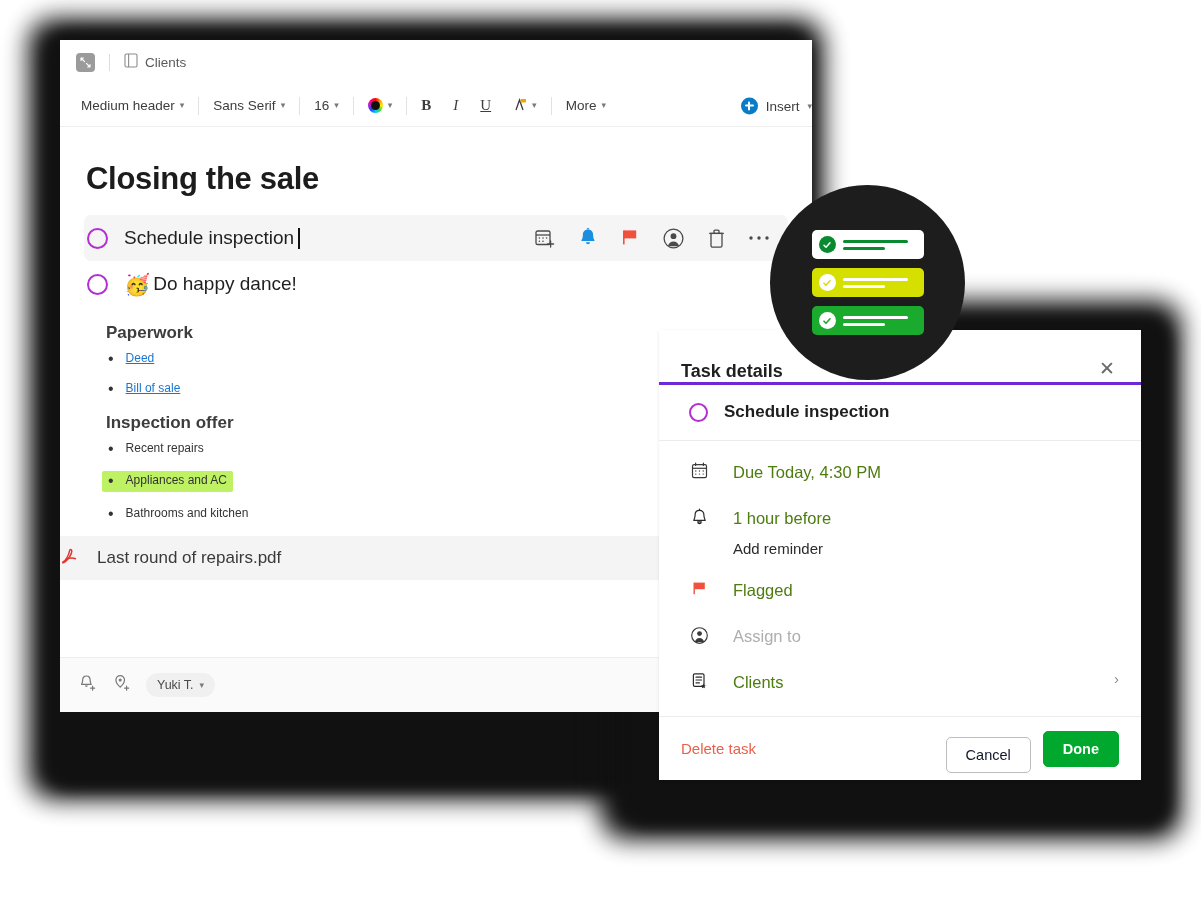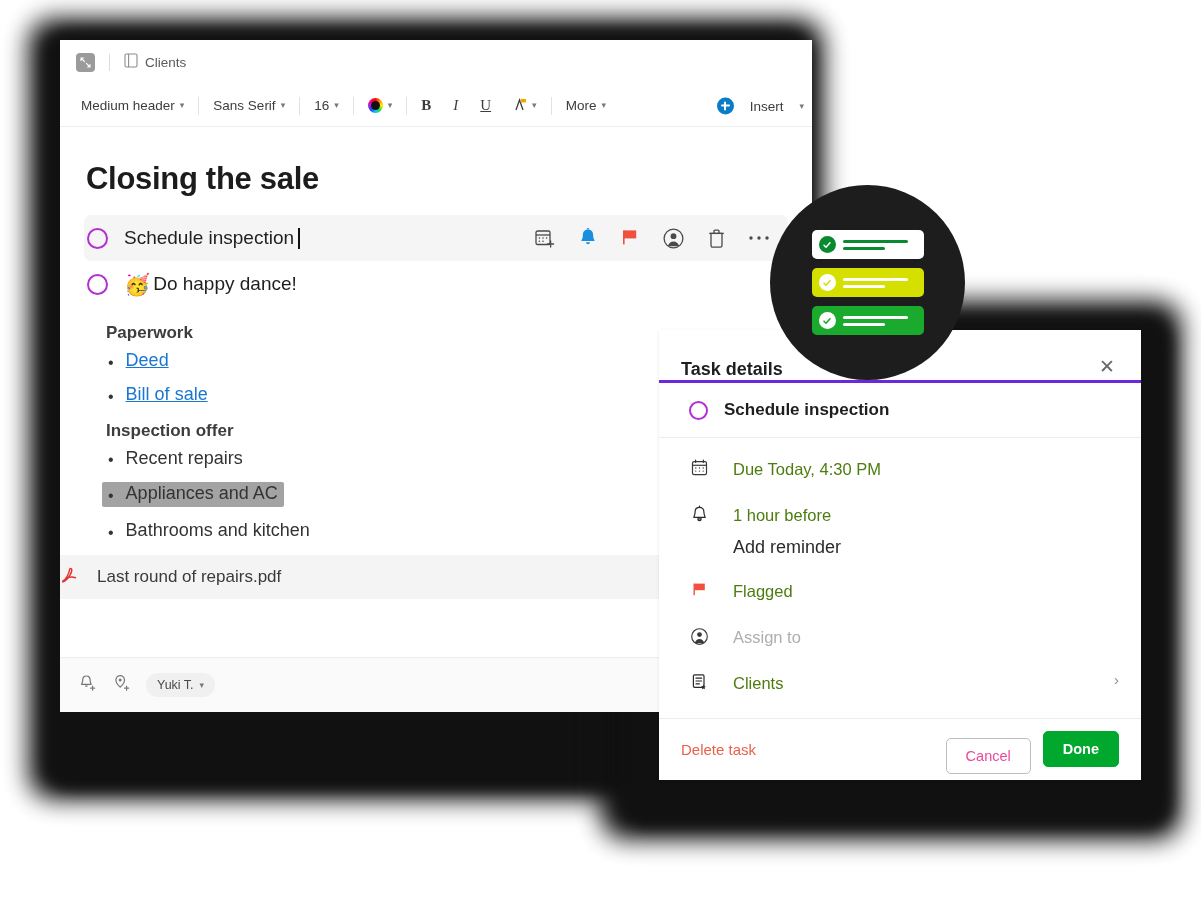--- a/index.html
+++ b/index.html
@@ -69,22 +69,22 @@
     background: conic-gradient(#ff0000,#ff9900,#ffee00,#33dd33,#00ccff,#2244ff,#aa22dd,#ff0077,#ff0000);
     display: flex; align-items: center; justify-content: center;
   }
   .color-swatch::after {
     content: ""; width: 9px; height: 9px; border-radius: 50%; background: #111;
   }
   .fmt-b { font-weight: bold; font-size: 15px; font-family: "Liberation Serif", serif; }
   .fmt-i { font-style: italic; font-size: 15px; font-family: "Liberation Serif", serif; }
   .fmt-u { text-decoration: underline; font-size: 15px; font-family: "Liberation Serif", serif; }
   .insert-btn {
-    position: absolute; right: 8px; top: 50%; transform: translateY(-50%);
-    display: flex; align-items: center; gap: 16px; cursor: pointer; justify-content: center;
+    position: absolute; right: 0; top: 50%; transform: translateY(-50%);
+    display: flex; align-items: center; gap: 8px; cursor: pointer; justify-content: center;
   }
   .plus-circle {
     width: 17px; height: 17px; border-radius: 50%; background: #0a7cc7;
     position: relative;
   }
   .plus-circle::before, .plus-circle::after {
     content: ""; position: absolute; background: #fff; border-radius: 1px;
   }
   .plus-circle::before { left: 4px; top: 7.6px; width: 9px; height: 1.8px; }
   .plus-circle::after  { top: 4px; left: 7.6px; height: 9px; width: 1.8px; }
@@ -130,30 +130,30 @@
   .row-actions .ic { cursor: pointer; display: flex; }
 
   .emoji { font-size: 21px; line-height: 1; }
 
   .sec-head {
     font-size: 17px; font-weight: 700; color: #3d3d3d;
     margin: 16px 0 8px 22px;
   }
   ul.bullets { list-style: none; margin: 0 0 0 24px; }
   ul.bullets li {
-    font-size: 18px; color: #333; line-height: 1.1;
-    margin-bottom: 14px; display: flex; align-items: flex-end; gap: 12px;
+    font-size: 12px; color: #333; line-height: 1.1;
+    margin-bottom: 14px; display: flex; align-items: center; gap: 12px;
   }
   ul.bullets li::before {
     content: "•"; color: #333; font-size: 16px; line-height: 1;
   }
   ul.bullets li .txt-link {
     color: #1976d2; text-decoration: underline; cursor: pointer;
   }
-  ul.bullets li.hl { background: #a3a3a3; width: fit-content; padding: 2px 6px 3px 18px; border-radius: 2px; margin-left: -6px; padding-left: 6px;}
+  ul.bullets li.hl { background: #bef264; width: fit-content; padding: 2px 6px 3px 18px; border-radius: 2px; margin-left: -6px; padding-left: 6px;}
 
   .attach {
     margin: 12px -24px 0 -24px; height: 44px;
     background: #f4f4f4; display: flex; align-items: center;
     gap: 18px;
   }
   .attach .lbl { font-size: 17px; color: #3a3a3a; }
 
   
   .statusbar {
@@ -219,32 +219,32 @@
 
   .panel-body { flex: 1; padding: 20px 22px 0 30px; }
   .prow {
     display: flex; align-items: flex-start; gap: 24px;
     margin-bottom: 22px; cursor: pointer;
   }
   .prow .pic { width: 20px; flex: none; display: flex; justify-content: center; padding-top: 1px; }
   .prow .ptxt { font-size: 16.5px; color: #4d7c0f; line-height: 1.45; }
   .prow .ptxt.muted { color: #aeaeae; }
   .prow .chev { margin-left: auto; color: #8c8c8c; font-size: 15px; line-height: 1; }
-  .subline { font-size: 18px; color: #2b2b2b; margin-top: 9px; }
+  .subline { font-size: 15px; color: #2b2b2b; margin-top: 9px; }
 
   .panel-foot {
     height: 70px; border-top: 1px solid #ececec;
     display: flex; align-items: center; padding: 0 22px; gap: 12px;
   }
   .delete-link { font-size: 15px; color: #e8604c; cursor: pointer; }
   .btn {
     border-radius: 5px; font-size: 14.5px; cursor: pointer;
     padding: 9px 19px; font-family: inherit;
   }
-  .btn-cancel { margin-left: auto; background: #fff; border: 1px solid #bdbdbd; color: #ec4899; margin-top: 13px; }
+  .btn-cancel { margin-left: auto; background: #fff; border: 1px solid #bdbdbd; color: #0f172a; margin-top: 13px; }
   .btn-done { background: #00a82d; border: 1px solid #00a82d; color: #fff; font-weight: 700; }
 </style>
 </head>
 <body>
 
 <div id="stage">
 
   <div class="shadow-blob sh-a"></div>
   <div class="shadow-blob sh-b"></div>
   <div class="shadow-blob sh-c"></div>

